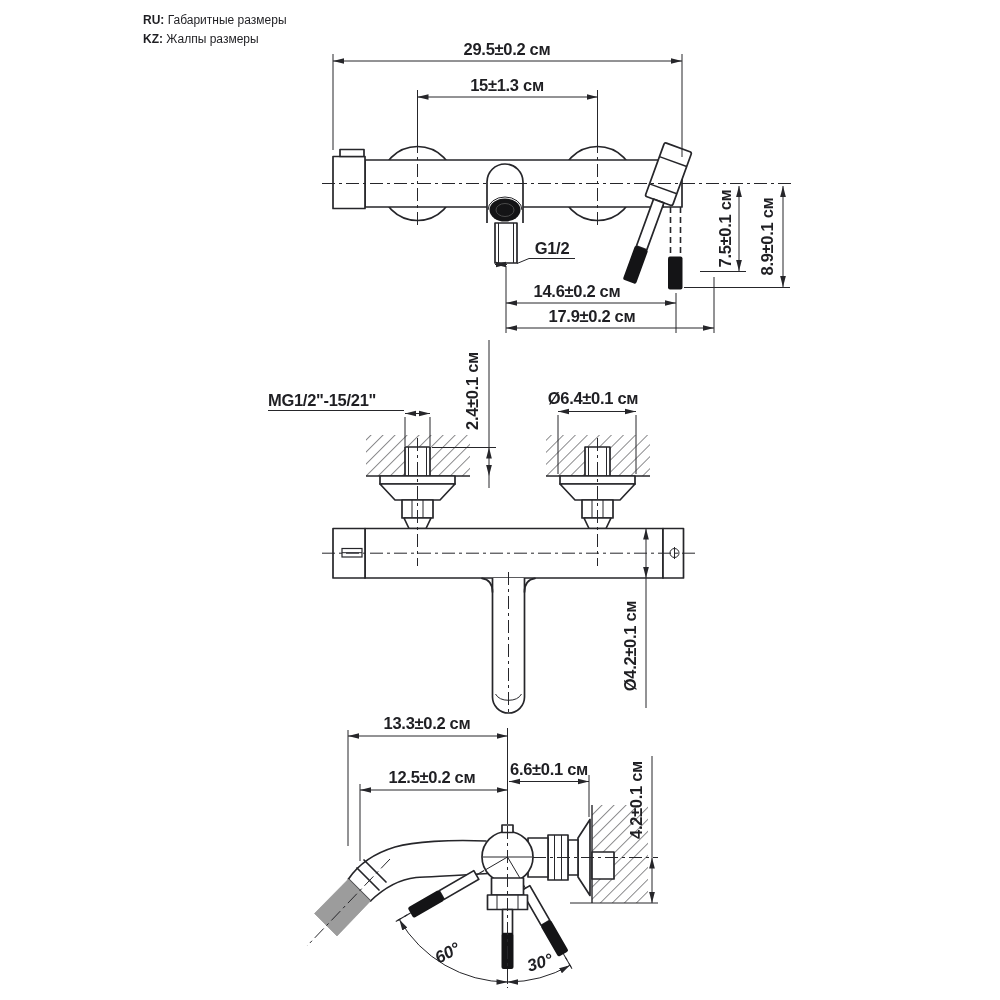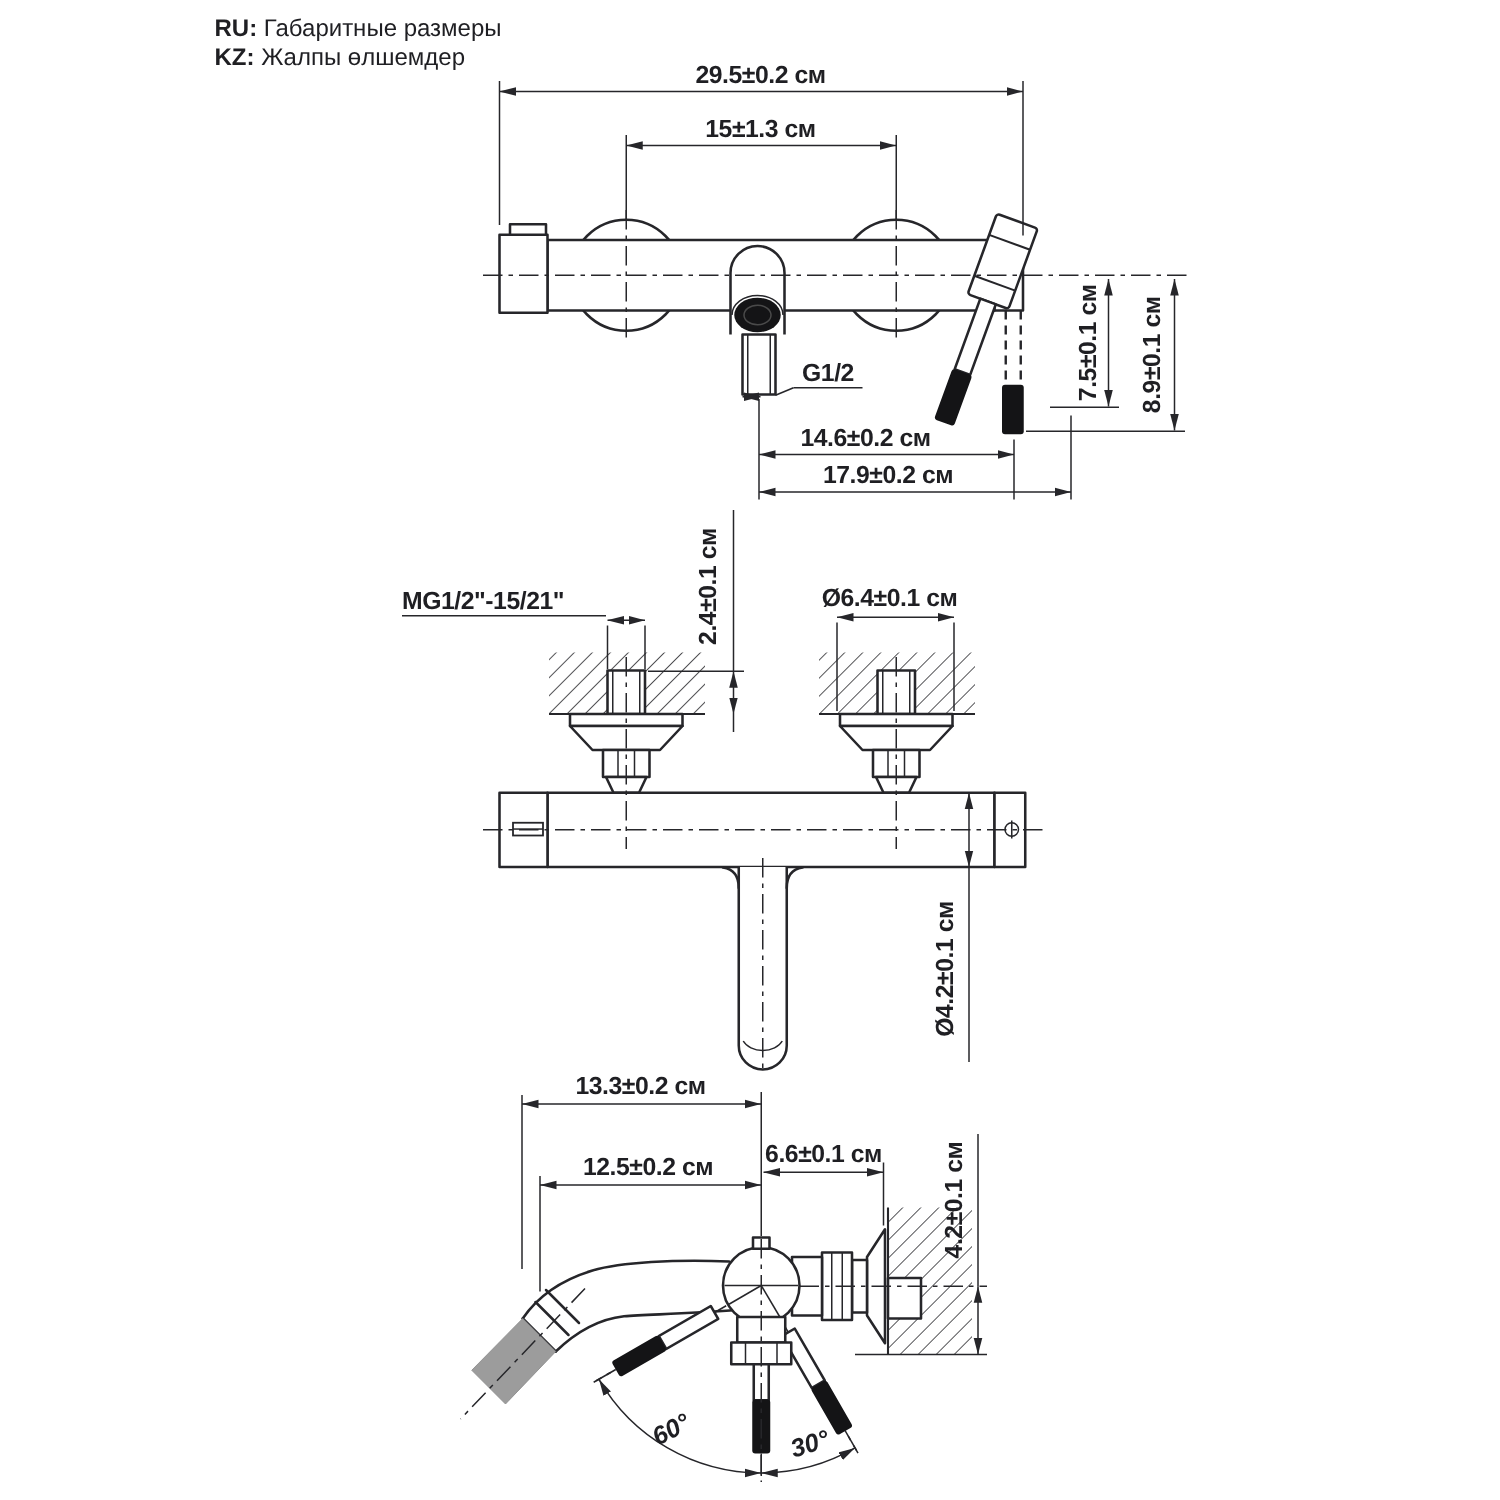--- a/index.html
+++ b/index.html
@@ -1,21 +1,21 @@
 <!DOCTYPE html>
 <html style="--line: #26262a; --text: #1f1f23; --grip: #141416; --spout_tip: #9c9c9c; --background: #ffffff;"><head>
 <meta charset="utf-8">
 <style>
   :root{
     --line:#26262a; --text:#1f1f23; --grip:#141416; --spout_tip:#9c9c9c; --background:#ffffff;
   }
   html,body{margin:0;padding:0;background:var(--background);}
   .page{position:relative;width:1000px;height:1000px;background:var(--background);overflow:hidden;
         font-family:"Liberation Sans",sans-serif;}
-  .hdr{position:absolute;left:143px;top:11px;font-size:16px;line-height:18.5px;color:var(--text);}
+  .hdr{position:absolute;left:143px;top:11px;font-size:12px;line-height:18.5px;color:var(--text);}
   .hdr b{font-weight:700;}
   svg{position:absolute;left:0;top:0;}
   .ol{stroke:var(--line);stroke-width:1.7;fill:none;stroke-linecap:round;stroke-linejoin:round;}
   .olf{stroke:var(--line);stroke-width:1.7;fill:#fff;stroke-linejoin:round;}
   .olm{stroke:var(--line);stroke-width:1.4;fill:none;}
   .thin{stroke:var(--line);stroke-width:1;fill:none;}
   .cl{stroke:var(--line);stroke-width:1;fill:none;stroke-dasharray:13 4 3 4;}
   .dsh{stroke:var(--line);stroke-width:1.6;fill:none;stroke-dasharray:6 4;}
   .grip{fill:var(--grip);stroke:none;}
   .tip{fill:var(--spout_tip);stroke:#8d8d8d;stroke-width:0.6;}
@@ -25,21 +25,21 @@
            font-style:italic;fill:var(--text);}
   .mid{text-anchor:middle;}
 </style>
 </head>
 <body>
 
 <div class="page">
 
   <div class="hdr">
     <div><b>RU:</b> <span>Габаритные размеры</span></div>
-    <div><b>KZ:</b> <span>Жалпы өлшемдер</span></div>
+    <div><b>KZ:</b> <span>Жалпы размеры</span></div>
   </div>
 
   <svg width="1000" height="1000" viewBox="0 0 1000 1000">
     <defs>
       <pattern id="hatch" width="8.5" height="8.5" patternUnits="userSpaceOnUse" patternTransform="rotate(45)">
         <line x1="0" y1="0" x2="0" y2="8.5" stroke="#2f2f33" stroke-width="1.1"></line>
       </pattern>
       <marker id="arr" viewBox="0 0 10 6" refX="10" refY="3" markerWidth="11" markerHeight="6.6" markerUnits="userSpaceOnUse" orient="auto-start-reverse">
         <polygon points="0,0.4 10,3 0,5.6" fill="#26262a"></polygon>
       </marker>

